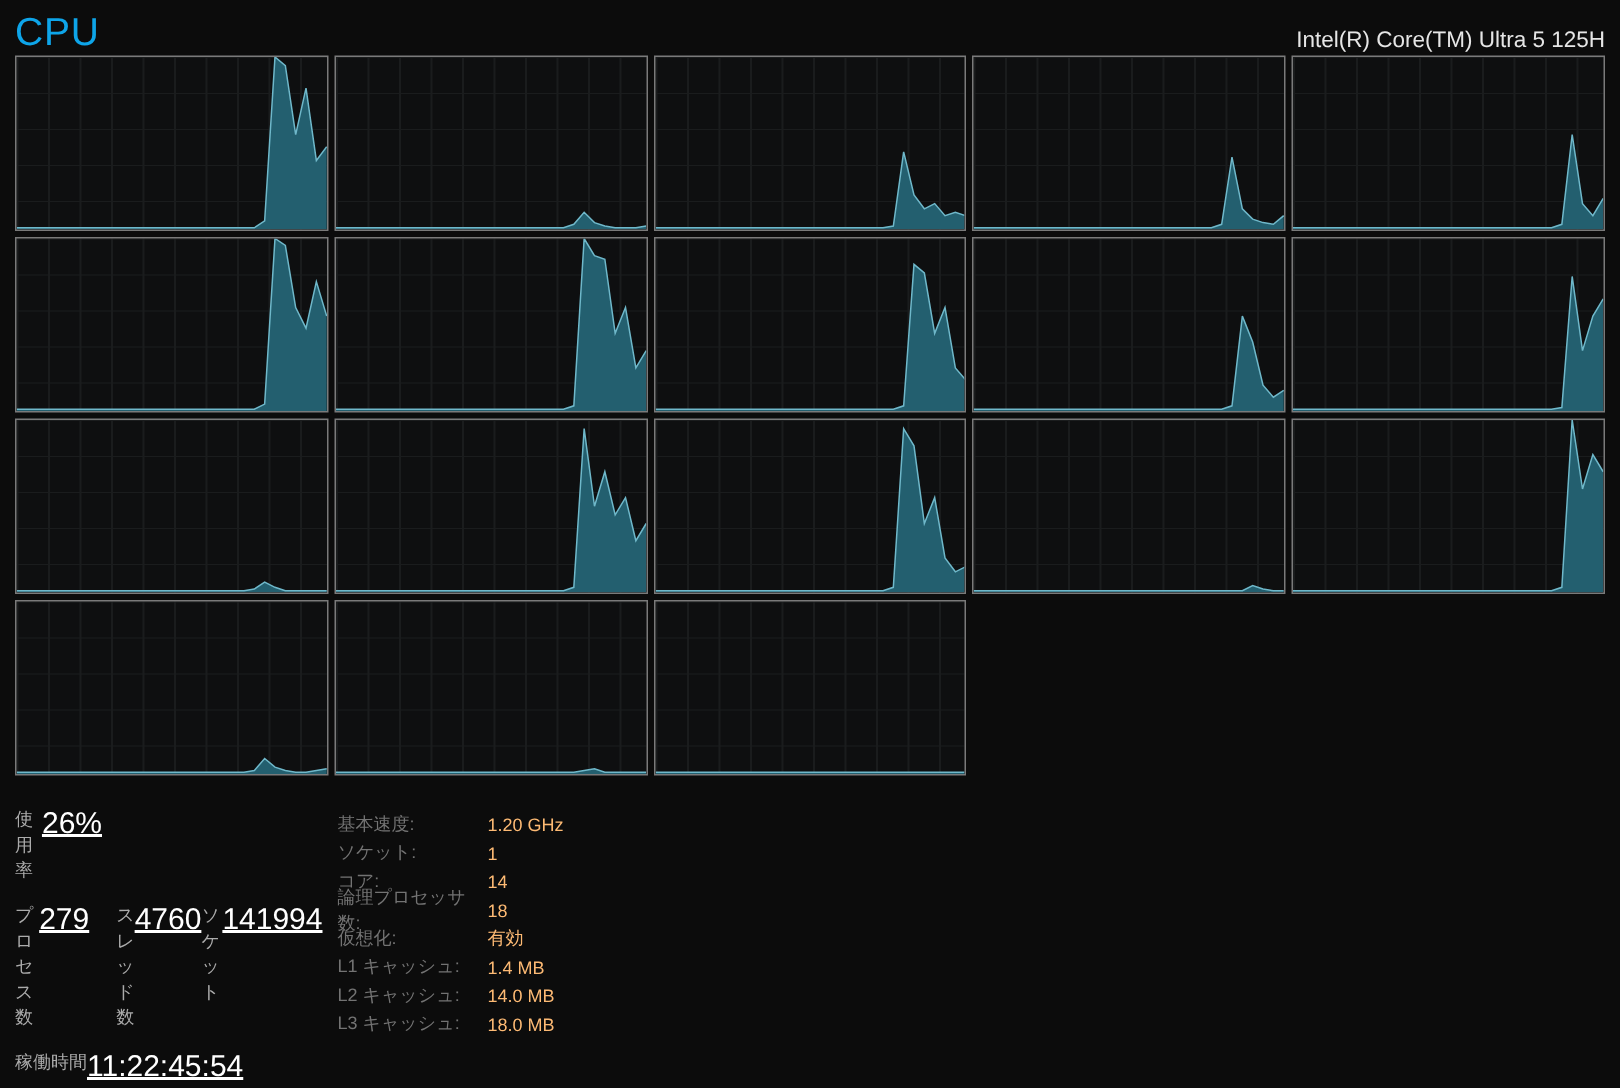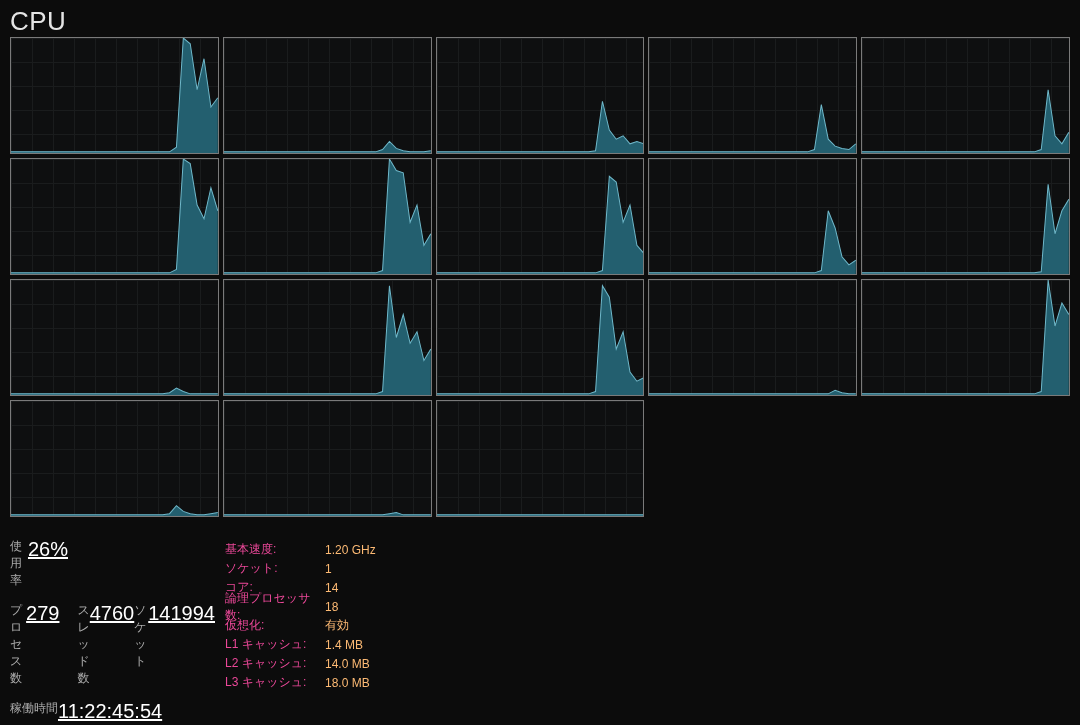--- a/index.html
+++ b/index.html
@@ -5,21 +5,21 @@
   * { box-sizing: border-box; margin: 0; padding: 0; }
   html, body { width: 1080px; height: 725px; overflow: hidden; }
   body {
     background: #0c0c0c;
     color: #ffffff;
     font-family: "Liberation Sans", "DejaVu Sans", sans-serif;
   }
   .page { width: 1080px; height: 725px; padding: 6px 10px 0 10px; position: relative; }
 
   .header-row { display: flex; justify-content: space-between; align-items: flex-end; }
-  .page-title { font-size: 26px; font-weight: 400; color: #e5e5e5; letter-spacing: 0.5px; }
+  .page-title { font-size: 26px; font-weight: 400; color: #0ea5e9; letter-spacing: 0.5px; }
   .cpu-model { font-size: 15px; color: #e6e6e6; padding-bottom: 2px; }
 
   .scale-row { display: flex; justify-content: space-between; margin-top: 6px; margin-bottom: 3px; }
   .scale-row span { font-size: 11px; color: #9b9b9b; }
 
   .charts { display: flex; flex-wrap: wrap; gap: 4px; width: 1060px; }
   .chart {
     flex: 0 0 calc((100% - 16px) / 5);
     height: 117px;
     border: 1px solid #7a7a7a;
@@ -38,30 +38,31 @@
   .stat-grid { display: flex; margin-bottom: 11px; }
   .stat { display: flex; flex-direction: row; }
   .stat-label { font-size: 12px; color: #ababab; margin-bottom: 2px; }
   .stat-value { font-size: 20px; color: #ffffff; text-decoration: underline; }
   .w58 { width: 58px; }
   .w71 { width: 71px; }
   .w64 { width: 64px; margin-left: 18px; }
 
   .details { margin-left: 10px; padding-top: 2px; }
   .detail-row { display: flex; height: 19px; align-items: center; }
-  .detail-label { display: inline-block; width: 100px; font-size: 12px; color: #ec4899; }
+  .detail-label { display: inline-block; width: 100px; font-size: 12px; color: #737373; }
   .detail-value { font-size: 12px; color: #fdba74; }
 </style>
 </head>
 <body>
 
 <div class="page">
 
   <div class="header-row">
     <div class="page-title">CPU</div>
+    <div class="cpu-model">Intel(R) Core(TM) Ultra 5 125H</div>
   </div>
 
 
   <div class="charts">
       <div class="chart">
         <svg viewBox="0 0 100 100" preserveAspectRatio="none">
           <path d="M0,100 L0.00,99.00 L3.33,99.00 L6.67,99.00 L10.00,99.00 L13.33,99.00 L16.67,99.00 L20.00,99.00 L23.33,99.00 L26.67,99.00 L30.00,99.00 L33.33,99.00 L36.67,99.00 L40.00,99.00 L43.33,99.00 L46.67,99.00 L50.00,99.00 L53.33,99.00 L56.67,99.00 L60.00,99.00 L63.33,99.00 L66.67,99.00 L70.00,99.00 L73.33,99.00 L76.67,99.00 L80.00,95.00 L83.33,0.00 L86.67,5.00 L90.00,45.00 L93.33,18.00 L96.67,60.00 L100.00,52.00 L100,100 Z" fill="#235f6f" stroke="none"></path>
           <polyline points="0.00,99.00 3.33,99.00 6.67,99.00 10.00,99.00 13.33,99.00 16.67,99.00 20.00,99.00 23.33,99.00 26.67,99.00 30.00,99.00 33.33,99.00 36.67,99.00 40.00,99.00 43.33,99.00 46.67,99.00 50.00,99.00 53.33,99.00 56.67,99.00 60.00,99.00 63.33,99.00 66.67,99.00 70.00,99.00 73.33,99.00 76.67,99.00 80.00,95.00 83.33,0.00 86.67,5.00 90.00,45.00 93.33,18.00 96.67,60.00 100.00,52.00" fill="none" stroke="#6fb8ca" stroke-width="1" vector-effect="non-scaling-stroke"></polyline>
         </svg>
       </div>

